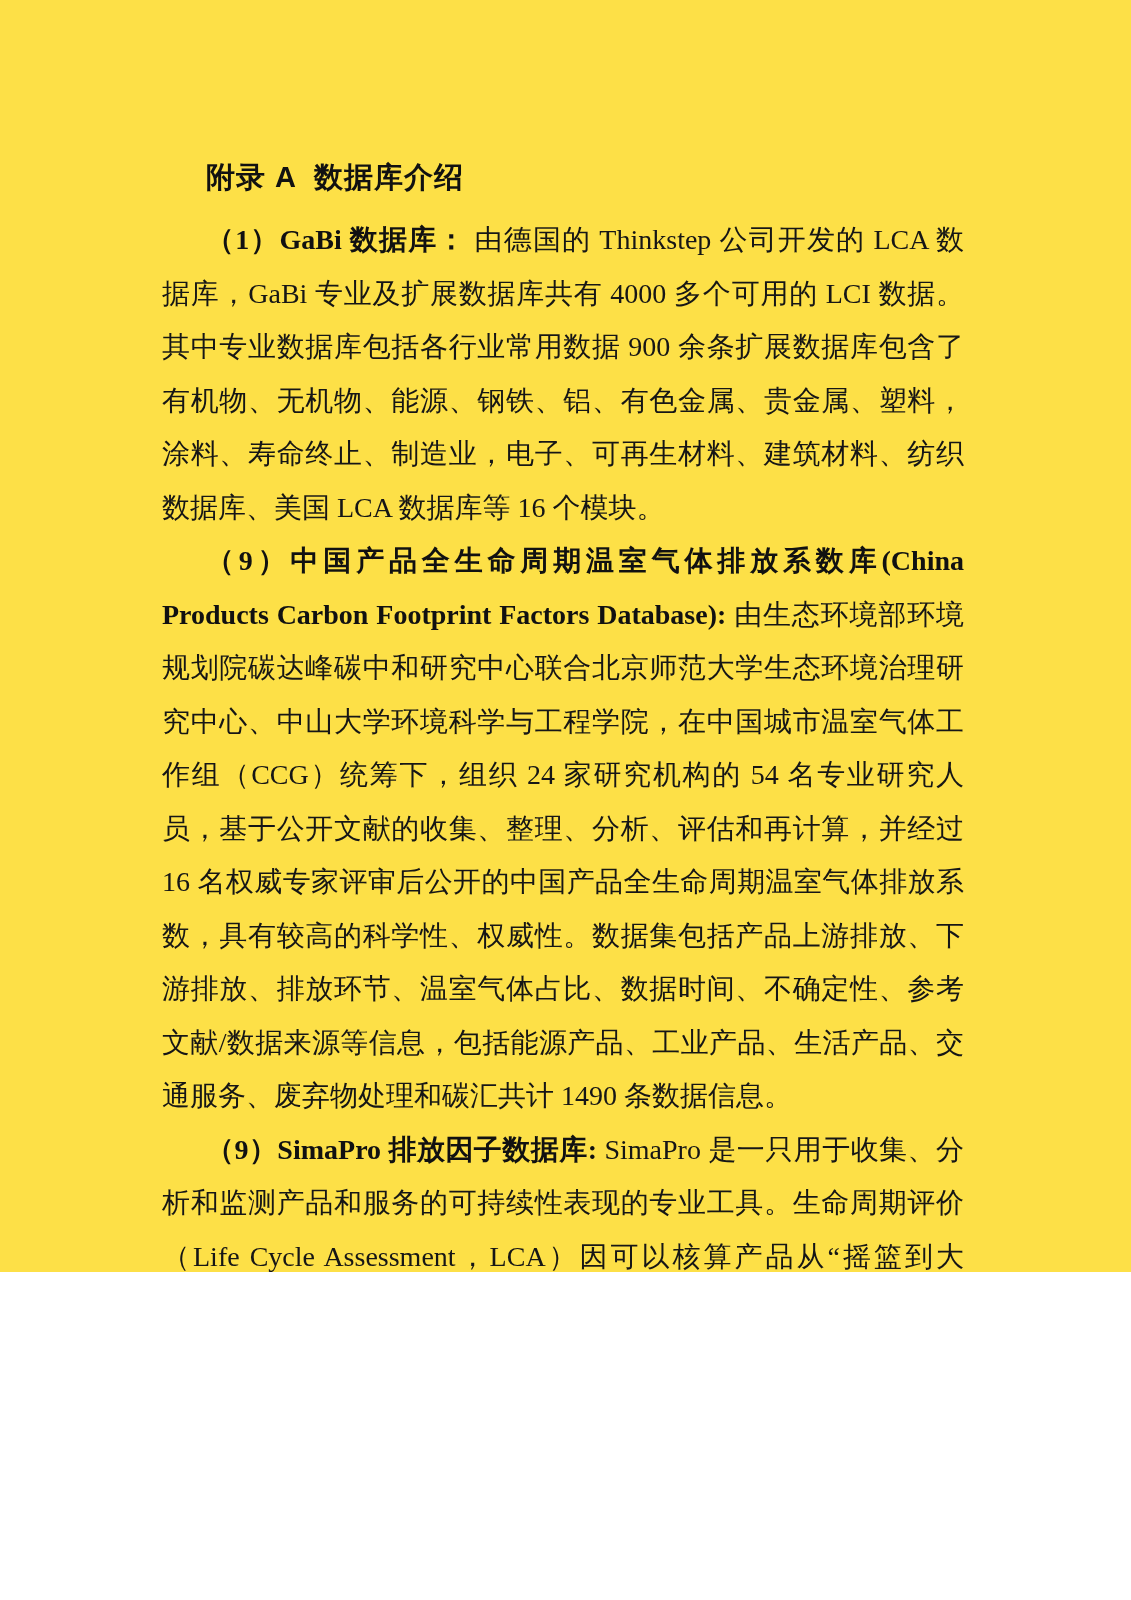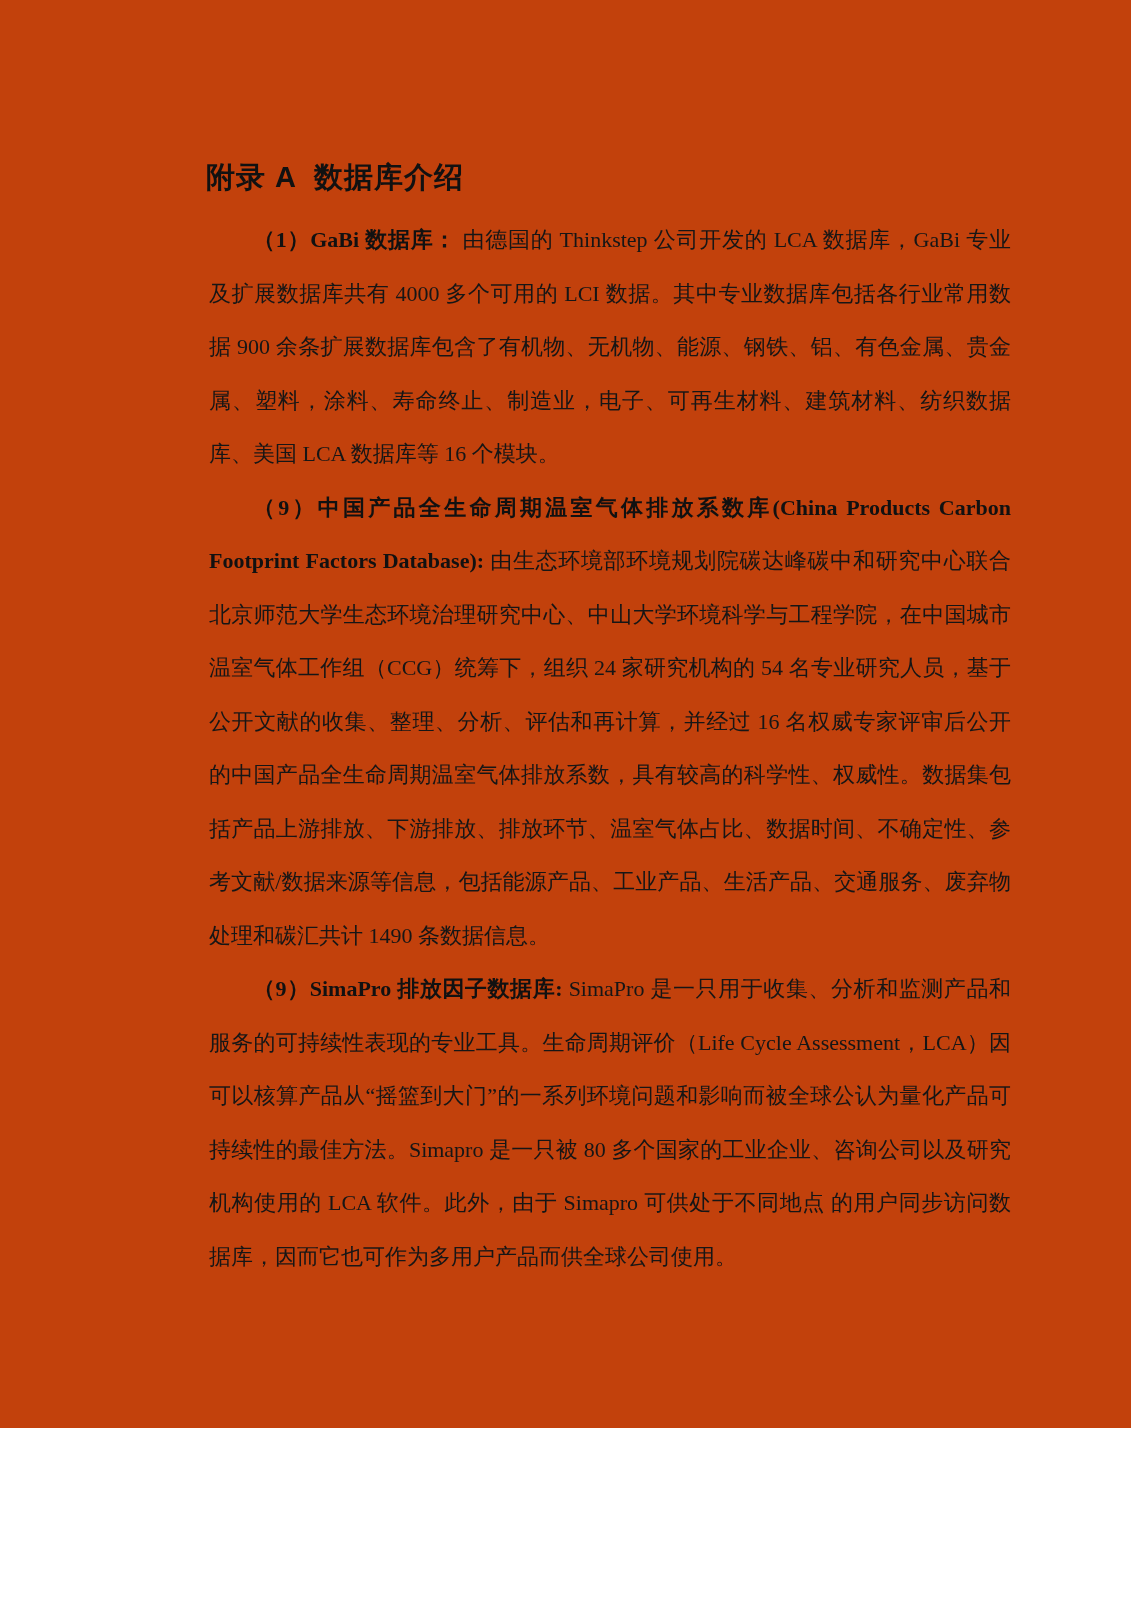--- a/index.html
+++ b/index.html
@@ -3,22 +3,22 @@
 <meta charset="utf-8">
 <style>
   html, body {
     margin: 0;
     padding: 0;
     background: #ffffff;
   }
   .page {
     position: relative;
     width: 1131px;
-    height: 1428px;
-    background: #c2410c;
+    height: 1272px;
+    background: #fde047;
     color: #161616;
     overflow: hidden;
   }
   .doc-title {
     position: absolute;
     left: 206px;
     top: 158px;
     margin: 0;
     font-family: "Liberation Sans", sans-serif;
     font-weight: bold;
@@ -26,25 +26,24 @@
     letter-spacing: 1px;
     white-space: pre;
     color: #111111;
   }
   .doc-body {
     position: absolute;
     left: 162px;
     top: 213px;
     width: 802px;
     font-family: "Liberation Serif", serif;
-    font-size: 22px;
+    font-size: 28px;
     line-height: 53.5px;
     text-align: justify;
     color: #161616;
-    margin-left: 47px;
   }
   .para {
     margin: 0;
     text-indent: 44px;
   }
   .para .lead {
     font-weight: bold;
     color: #111111;
   }
   .page-number {

